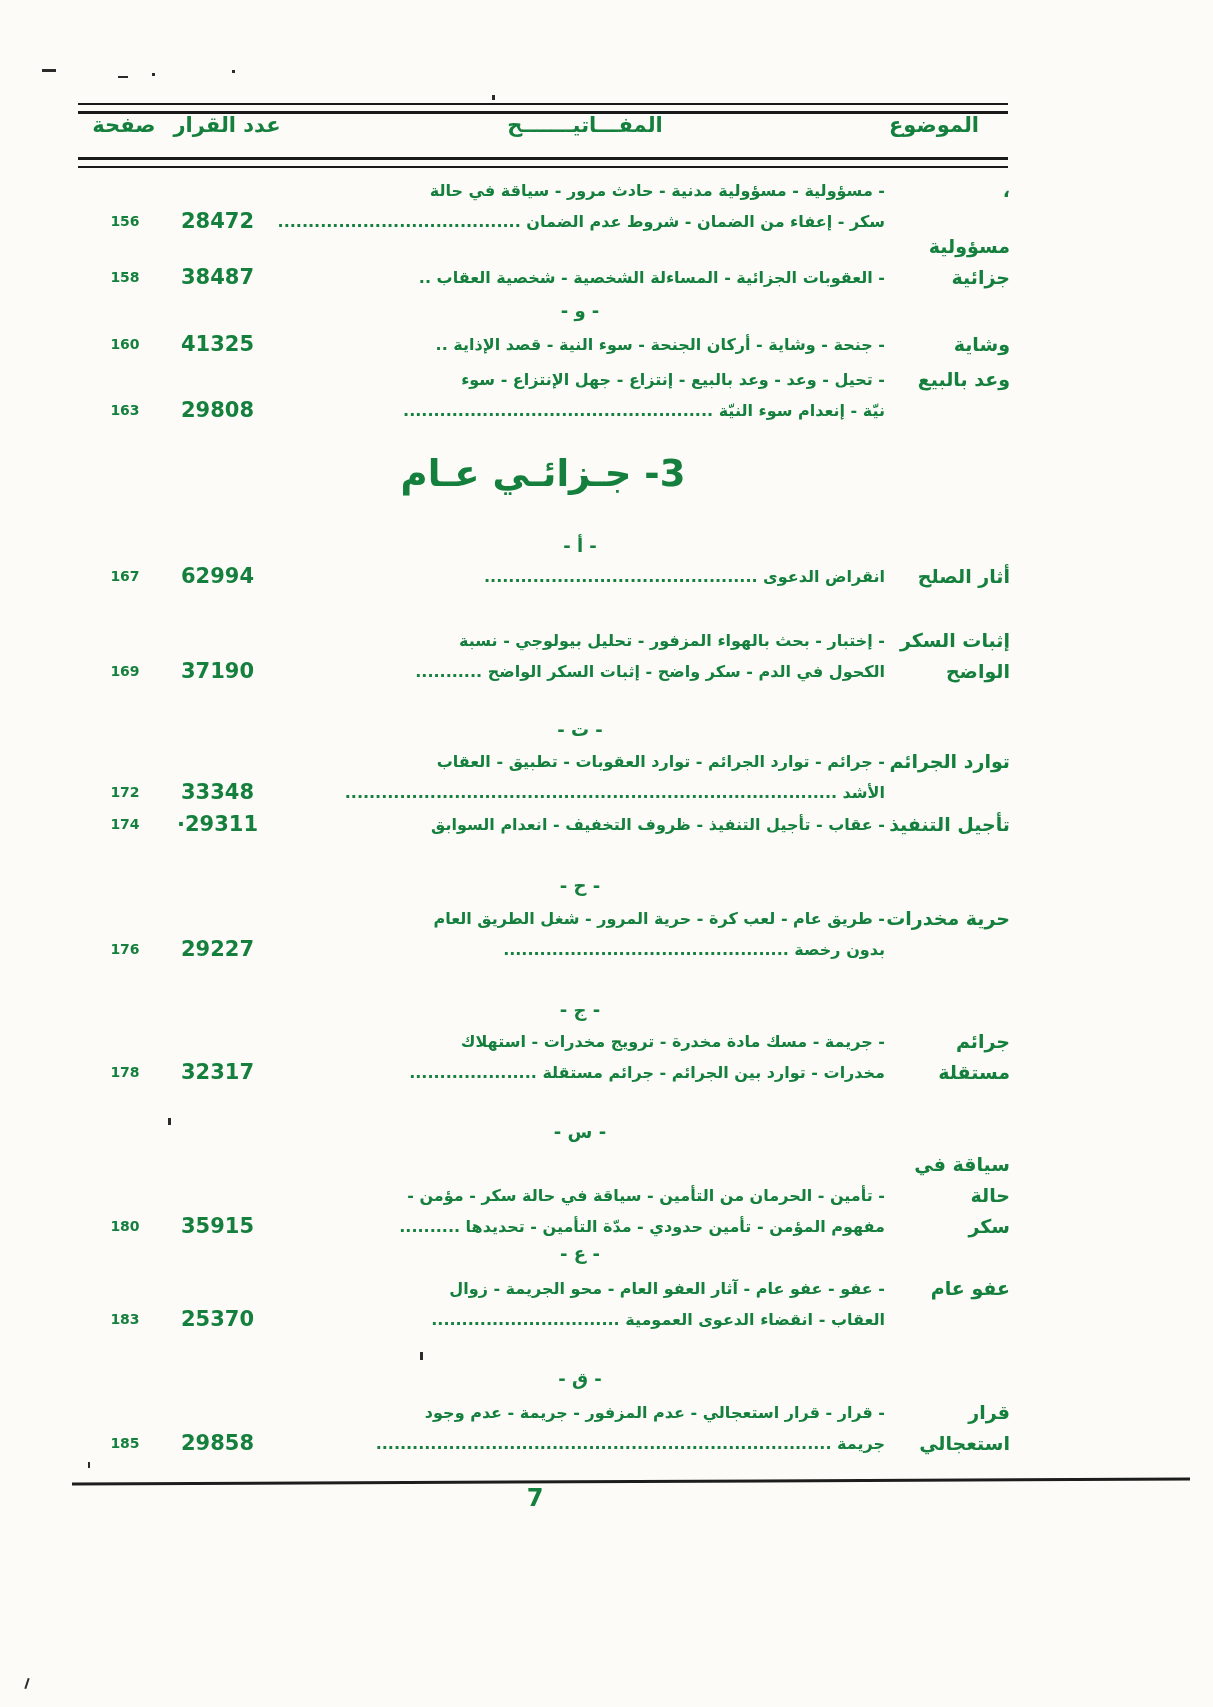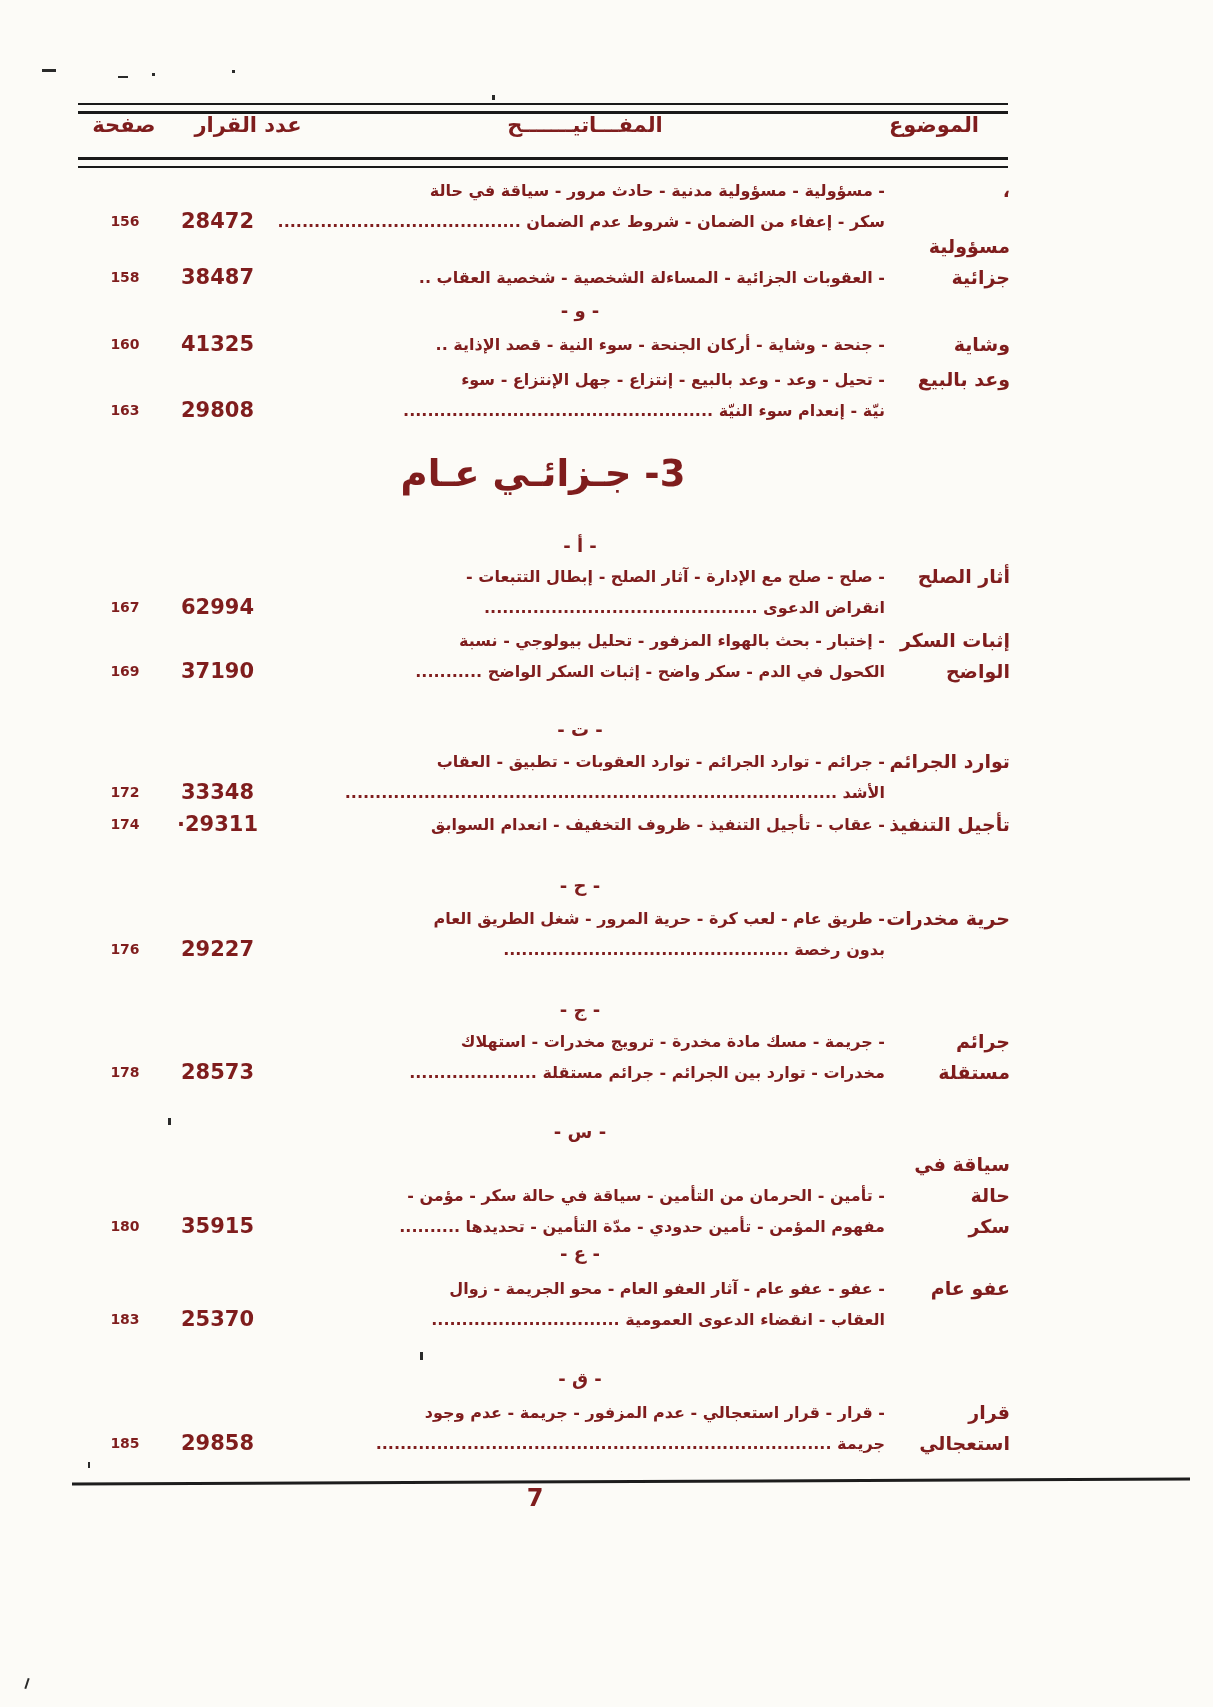--- a/index.html
+++ b/index.html
@@ -1,28 +1,28 @@
 <!DOCTYPE html>
 <html lang="ar"><head>
 <meta charset="utf-8">
 <style>
   html,body{margin:0;padding:0;background:#e8e8e8;}
   .page{
     position:relative;width:1213px;height:1707px;background:#fcfbf7;
-    font-family:"DejaVu Sans",sans-serif;font-weight:bold;color:#7f1d1d;
+    font-family:"DejaVu Sans",sans-serif;font-weight:bold;color:#15803d;
     overflow:hidden;margin:0 auto;
   }
   
   .rule-top{position:absolute;left:78px;top:103px;width:930px;height:6px;
     border-top:2px solid #1a1a1a;border-bottom:3px solid #1a1a1a;}
   .rule-bottom{position:absolute;left:78px;top:157px;width:930px;height:6px;
     border-top:3px solid #1a1a1a;border-bottom:2px solid #1a1a1a;}
   .hdr{position:absolute;top:113px;font-size:21px;text-align:center;direction:rtl;}
   .hdr-page{left:64px;width:120px;}
-  .hdr-dec{left:188px;width:120px;}
+  .hdr-dec{left:167px;width:120px;}
   .hdr-keys{left:300px;width:570px;letter-spacing:1px;}
   .hdr-subj{left:874px;width:120px;}
   
   .entry{position:absolute;left:90px;width:920px;display:flex;direction:ltr;align-items:flex-end;}
   .c-page{width:70px;text-align:center;font-size:14px;line-height:31px;direction:ltr;}
   .c-dec{width:115px;text-align:center;font-size:21px;line-height:31px;direction:ltr;}
   .c-keys{width:610px;direction:rtl;text-align:right;font-size:16px;line-height:31px;}
   .c-keys div{white-space:nowrap;overflow:hidden;}
   .c-subj{width:125px;direction:rtl;text-align:right;font-size:19px;line-height:31px;align-self:flex-start;}
   
@@ -109,21 +109,20 @@
   </div>
 
   <div class="sec-title">3- جـزائـي عـام</div>
 
   <div class="marker" style="top:535px;">- أ -</div>
 
   <div class="entry" style="top:561px;">
     <div class="c-page">167</div>
     <div class="c-dec">62994</div>
     <div class="c-keys">
-      <div>- صلح - صلح مع الإدارة - آثار الصلح - إبطال التتبعات -</div>
       <div>انقراض الدعوى .............................................</div>
     </div>
     <div class="c-subj">
       <div>أثار الصلح</div>
     </div>
   </div>
 
   <div class="entry" style="top:625px;">
     <div class="c-page">169</div>
     <div class="c-dec">37190</div>
@@ -173,21 +172,21 @@
     </div>
     <div class="c-subj">
       <div>حرية مخدرات</div>
     </div>
   </div>
 
   <div class="marker" style="top:999px;">- ج -</div>
 
   <div class="entry" style="top:1026px;">
     <div class="c-page">178</div>
-    <div class="c-dec">28573</div>
+    <div class="c-dec">32317</div>
     <div class="c-keys">
       <div>- جريمة - مسك مادة مخدرة - ترويج مخدرات - استهلاك</div>
       <div>مخدرات - توارد بين الجرائم - جرائم مستقلة .....................</div>
     </div>
     <div class="c-subj">
       <div>جرائم مستقلة</div>
     </div>
   </div>
 
   <div class="marker" style="top:1121px;">- س -</div>

